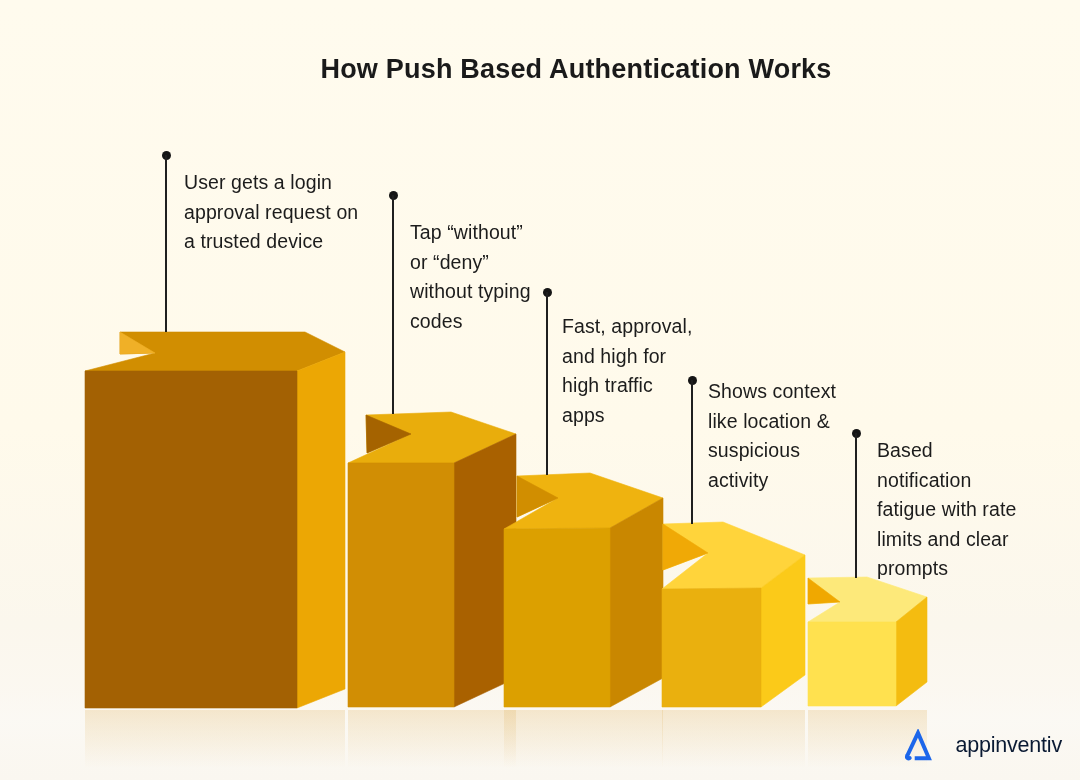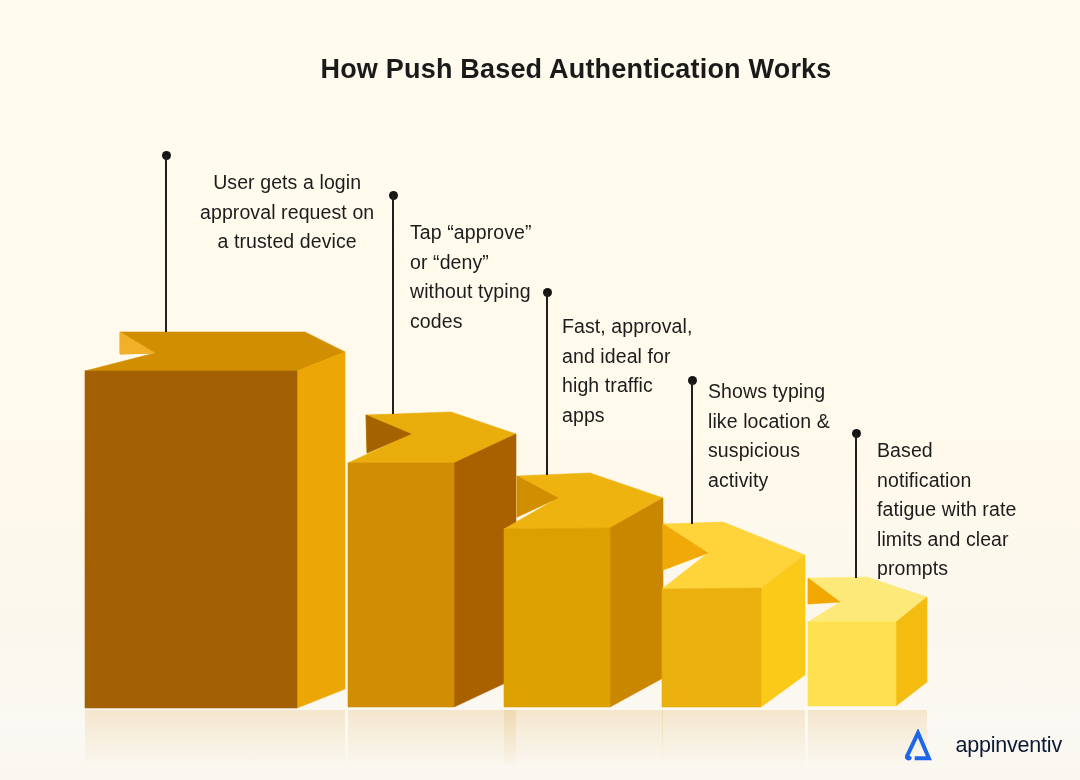--- a/index.html
+++ b/index.html
@@ -74,45 +74,45 @@
         <polygon stroke-width="0.6" points="808,578 867,577 927,597 896,622 808,622 840,602 808,604" fill="#FDE97A" stroke="#FDE97A"></polygon>
         <polygon stroke-width="0.6" points="808,578 808,604 840,602" fill="#F0A800" stroke="#F0A800"></polygon>
         <polygon stroke-width="0.6" points="896,622 927,597 927,682 896,706" fill="#F4BC10" stroke="#F4BC10"></polygon>
         <polygon stroke-width="0.6" points="808,622 896,622 896,706 808,706" fill="#FFE14F" stroke="#FFE14F"></polygon>
       </g>
   </svg>
 
   <div class="callouts" id="callouts">
       <span class="dot" style="left: 161.5px; top: 150.5px;"></span>
       <span class="vline" style="left: 165.2px; top: 155px; height: 177px; background: rgb(31, 31, 31);"></span>
-      <div class="note" style="left: 200px; top: 168px; color: rgb(28, 28, 28); text-align: center;">
+      <div class="note" style="left: 184px; top: 168px; color: rgb(28, 28, 28);">
         <div>User gets a login</div>
         <div>approval request on</div>
         <div>a trusted device</div>
       </div>
       <span class="dot" style="left: 388.5px; top: 190.5px;"></span>
       <span class="vline" style="left: 392.2px; top: 195px; height: 219px; background: rgb(31, 31, 31);"></span>
       <div class="note" style="left: 410px; top: 218px; color: rgb(28, 28, 28);">
-        <div>Tap “approve”</div>
+        <div>Tap “without”</div>
         <div>or “deny”</div>
         <div>without typing</div>
         <div>codes</div>
       </div>
       <span class="dot" style="left: 542.5px; top: 287.5px;"></span>
       <span class="vline" style="left: 546.2px; top: 292px; height: 183px; background: rgb(31, 31, 31);"></span>
       <div class="note" style="left: 562px; top: 312px; color: rgb(28, 28, 28);">
         <div>Fast, approval,</div>
-        <div>and ideal for</div>
+        <div>and high for</div>
         <div>high traffic</div>
         <div>apps</div>
       </div>
       <span class="dot" style="left: 687.5px; top: 375.5px;"></span>
       <span class="vline" style="left: 691.2px; top: 380px; height: 144px; background: rgb(31, 31, 31);"></span>
       <div class="note" style="left: 708px; top: 377px; color: rgb(28, 28, 28);">
-        <div>Shows typing</div>
+        <div>Shows context</div>
         <div>like location &amp;</div>
         <div>suspicious</div>
         <div>activity</div>
       </div>
       <span class="dot" style="left: 851.5px; top: 428.5px;"></span>
       <span class="vline" style="left: 855.2px; top: 433px; height: 145px; background: rgb(31, 31, 31);"></span>
       <div class="note" style="left: 877px; top: 436px; color: rgb(28, 28, 28);">
         <div>Based</div>
         <div>notification</div>
         <div>fatigue with rate</div>

